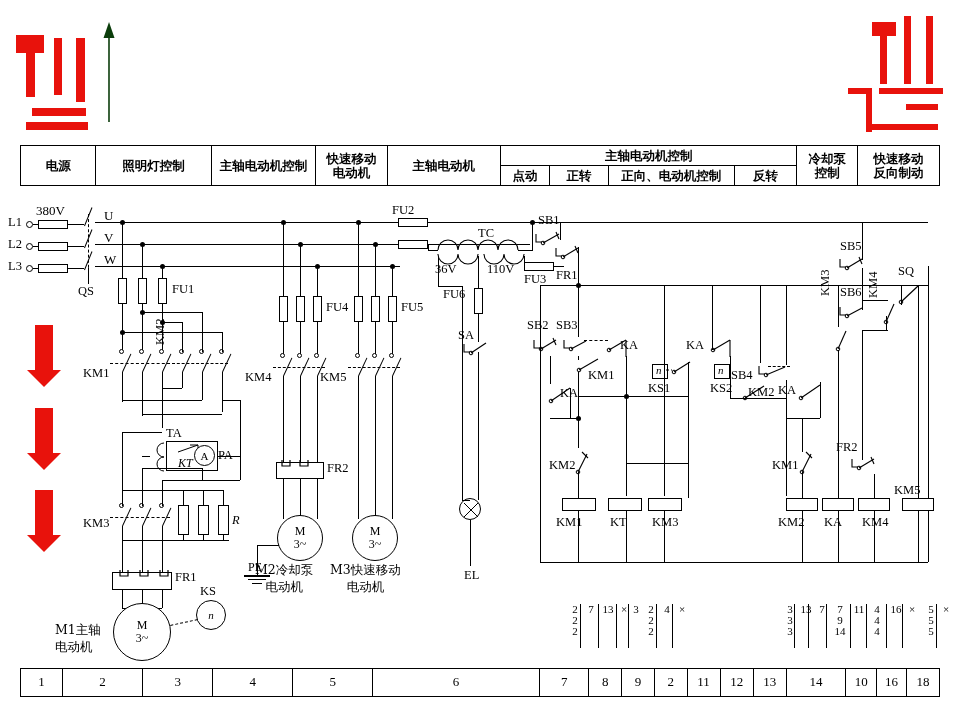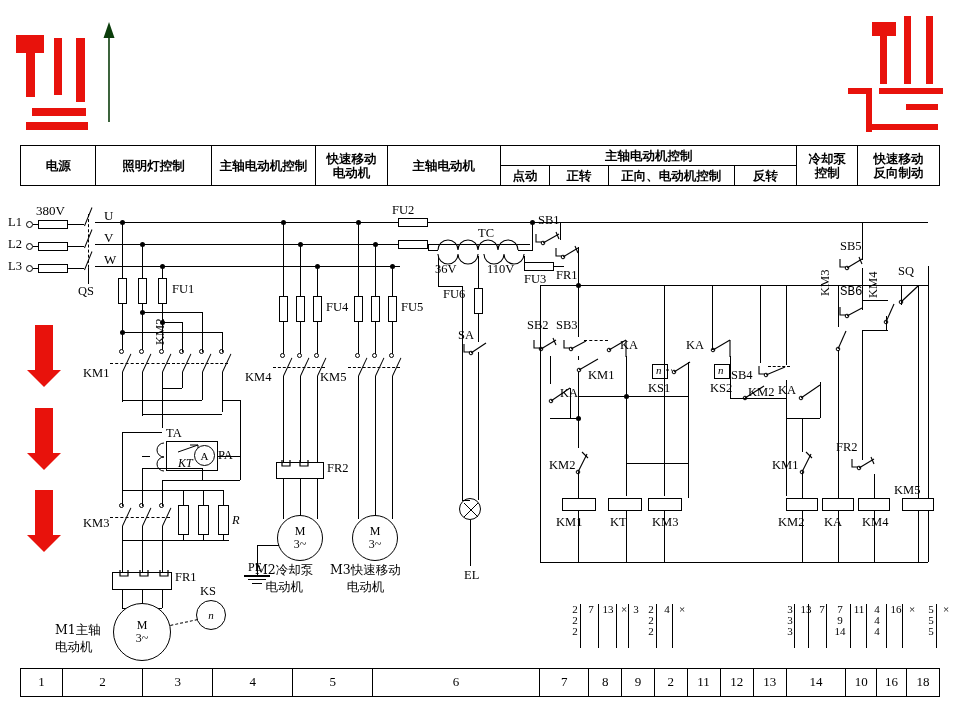--- a/index.html
+++ b/index.html
@@ -667,21 +667,21 @@
     <line x1="6" y1="22" x2="14" y2="4" stroke="#000" stroke-width="1.1"></line>
   </svg>
 
   <div class="lbl" style="left:840px; top:239px;">SB5</div>
   <svg class="abs" style="left:838px; top:255px;" width="26" height="22" viewBox="0 0 26 22">
     <path d="M2 4 L2 12 L8 12" fill="none" stroke="#000" stroke-width="1.1"></path>
     <circle cx="9" cy="13" r="1.8" fill="none" stroke="#000"></circle>
     <line x1="9" y1="13" x2="24" y2="4" stroke="#000" stroke-width="1.1"></line>
     <line x1="21" y1="2" x2="24" y2="9" stroke="#000" stroke-width="1.1"></line>
   </svg>
-  <div class="lbl" style="left:840px; top:285px;font-family:Liberation Mono, monospace;">SB6</div>
+  <div class="lbl" style="left:840px; top:285px;">SB6</div>
   <svg class="abs" style="left:838px; top:303px;" width="26" height="22" viewBox="0 0 26 22">
     <path d="M2 4 L2 12 L8 12" fill="none" stroke="#000" stroke-width="1.1"></path>
     <circle cx="9" cy="13" r="1.8" fill="none" stroke="#000"></circle>
     <line x1="9" y1="13" x2="24" y2="5" stroke="#000" stroke-width="1.1"></line>
   </svg>
   <div class="w h" style="left:838px; top:222px; width:24px;"></div>
   <div class="w v" style="left:862px; top:222px; height:38px;"></div>
   <div class="w v" style="left:862px; top:268px; height:42px;"></div>
   <div class="w v" style="left:886px; top:316px; height:14px;"></div>
 

